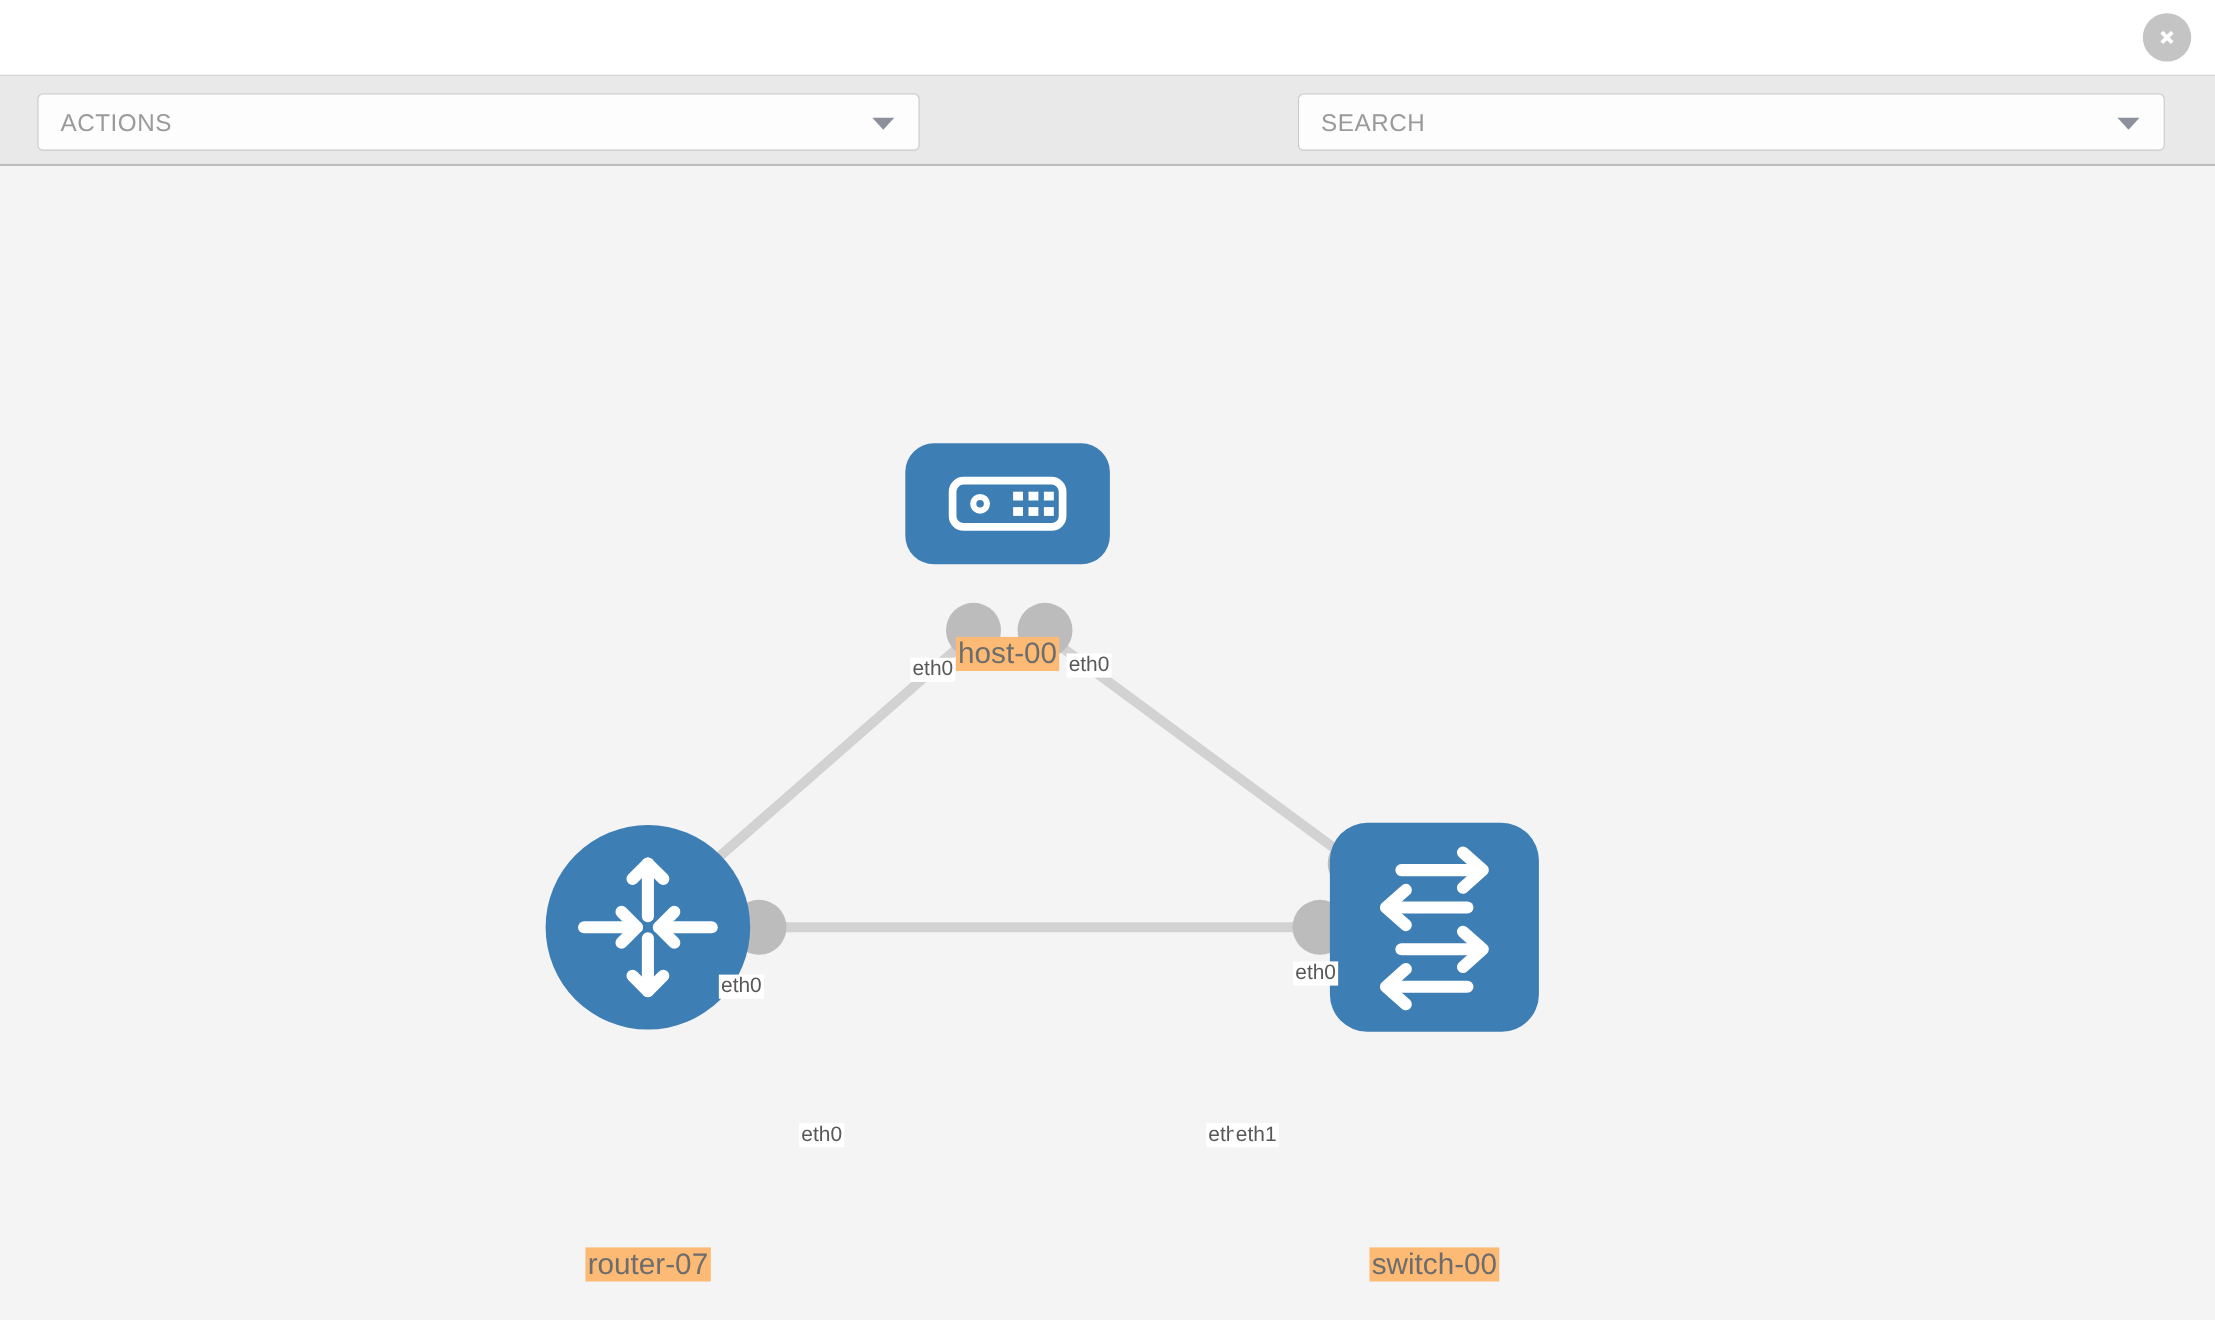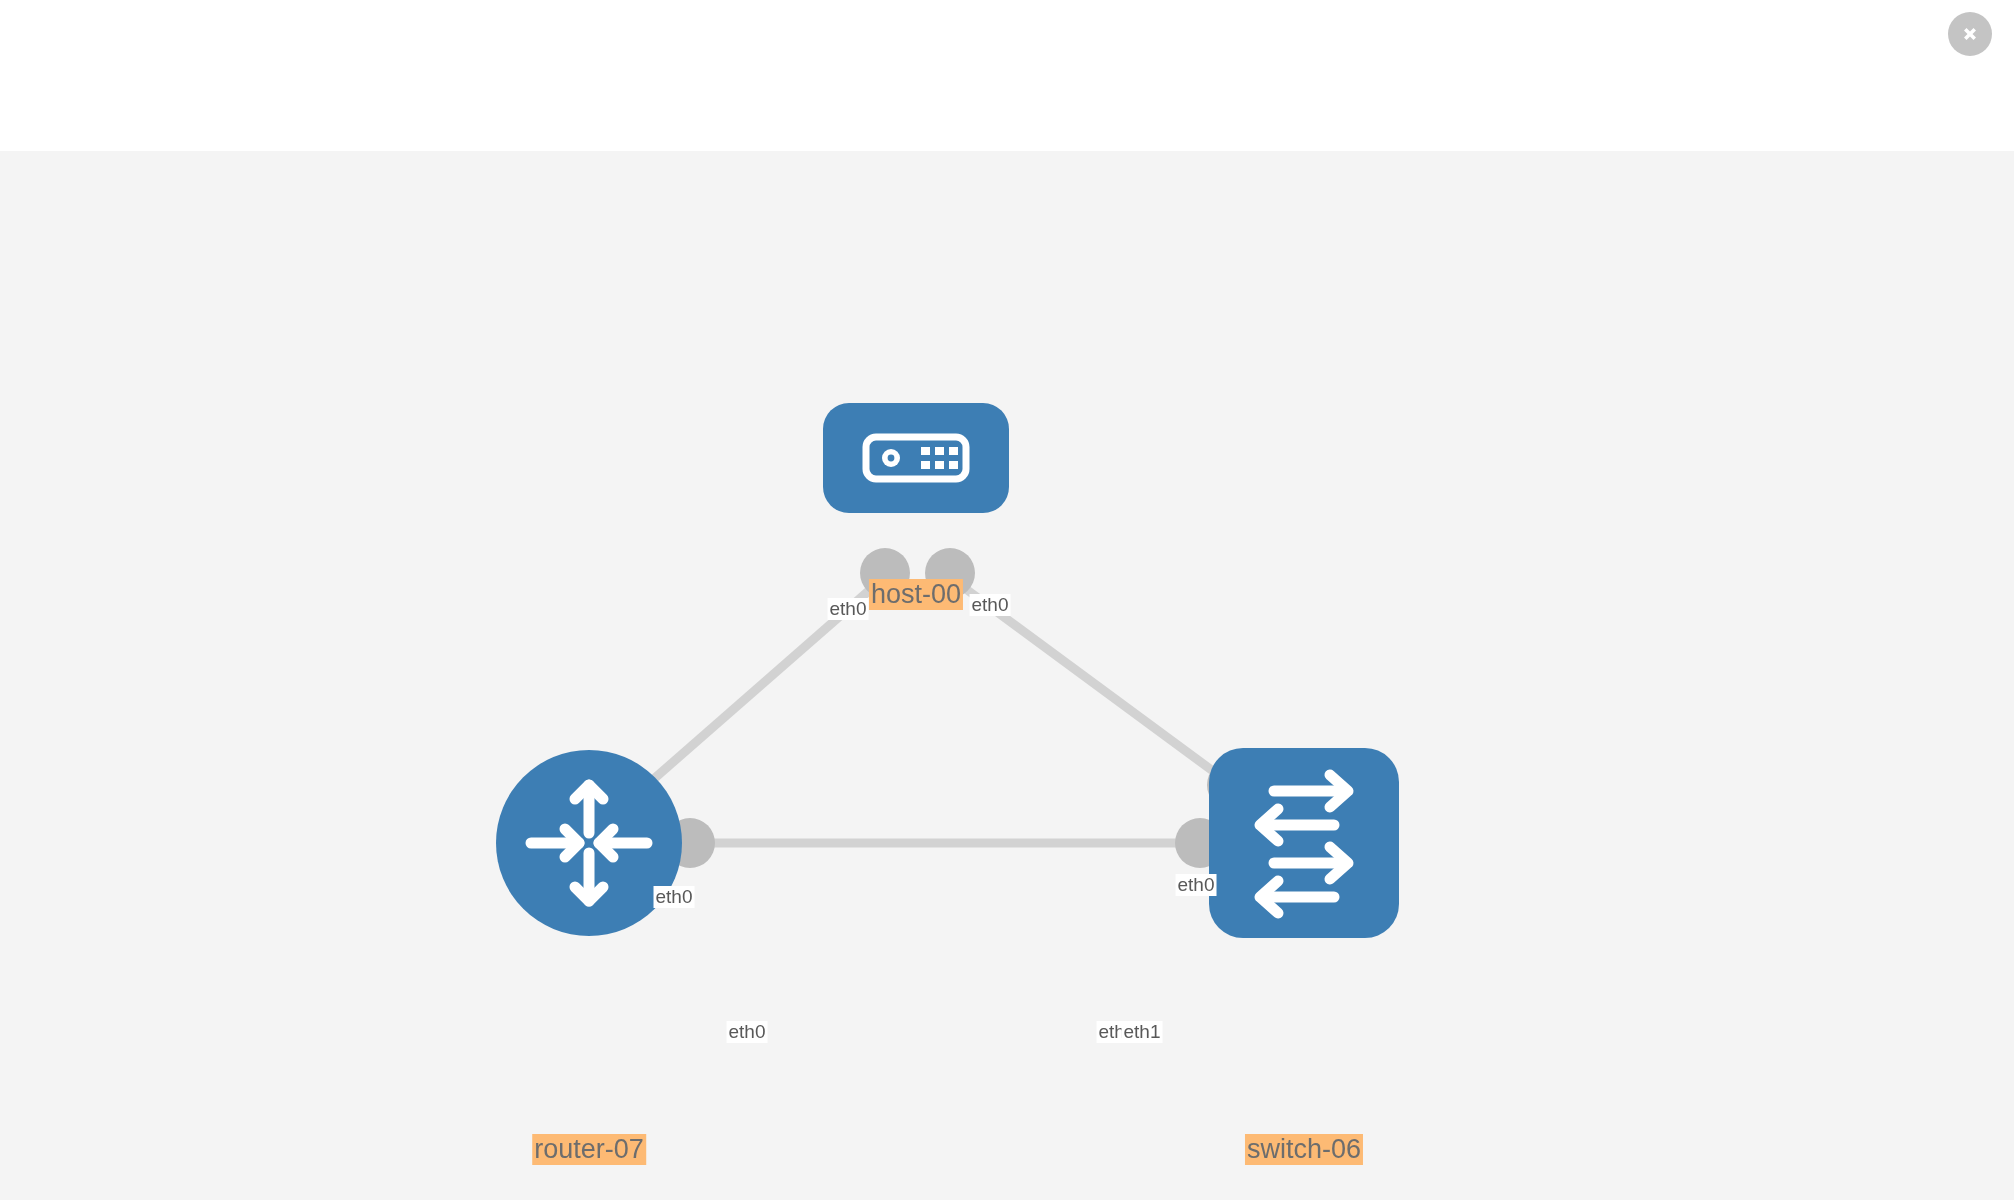--- a/index.html
+++ b/index.html
@@ -117,20 +117,48 @@
 <div id="app">
 
   <div class="header">
     <div class="close-btn">
       <svg width="22" height="22" viewBox="0 0 22 22" aria-hidden="true">
         <path d="M5 7.5 L7.5 5 L11 8.5 L14.5 5 L17 7.5 L13.5 11 L17 14.5 L14.5 17 L11 13.5 L7.5 17 L5 14.5 L8.5 11 Z" fill="#ffffff"></path>
       </svg>
     </div>
   </div>
 
+  <div class="toolbar">
+
+    <div class="actions-select">
+      <span class="label">ACTIONS</span>
+      <span class="caret"></span>
+    </div>
+
+    <div class="tool-icon" id="wrench-icon">
+      <svg width="34" height="34" viewBox="0 0 34 34" aria-hidden="true">
+        <path d="M25.6 4.2 a8.6 8.6 0 0 0 -10.1 11.3 L5.6 25.4 a2.6 2.6 0 0 0 0 3.7 l0.9 0.9 a2.6 2.6 0 0 0 3.7 0 l9.9 -9.9 a8.6 8.6 0 0 0 11.3 -10.1 l-5 5 l-4.4 -1 l-1 -4.4 z" fill="#7d818a"></path>
+        <circle cx="8.4" cy="27.2" r="1.6" fill="#e9e9e9"></circle>
+      </svg>
+    </div>
+
+    <div class="tool-icon" id="key-icon">
+      <svg width="34" height="34" viewBox="0 0 34 34" aria-hidden="true">
+        <circle cx="12.5" cy="12.5" r="7.4" fill="none" stroke="#7d818a" stroke-width="3.4"></circle>
+        <path d="M17.4 17.4 L29.5 29.5" stroke="#7d818a" stroke-width="3.4" stroke-linecap="round" fill="none"></path>
+        <path d="M24.4 24.4 L28.6 20.8" stroke="#7d818a" stroke-width="3.2" stroke-linecap="round" fill="none"></path>
+        <path d="M28.6 28.6 L32.2 25.6" stroke="#7d818a" stroke-width="3.2" stroke-linecap="round" fill="none"></path>
+      </svg>
+    </div>
+
+    <div class="search-box">
+      <span class="label">SEARCH</span>
+      <span class="caret"></span>
+    </div>
+  </div>
 
   <div class="canvas">
 
     <svg class="topology" viewBox="0 0 2014 1049">
 
       <g>
         <line x1="880" y1="430" x2="640" y2="640" stroke="#d2d2d2" stroke-width="9"></line>
         <line x1="955" y1="430" x2="1240" y2="640" stroke="#d2d2d2" stroke-width="9"></line>
         <line x1="690" y1="692" x2="1200" y2="692" stroke="#d2d2d2" stroke-width="9"></line>
       </g>
@@ -192,17 +220,17 @@
       <span class="if-label" style="left:848px;  top:447px;">eth0</span>
       <span class="if-label" style="left:990px;  top:443px;">eth0</span>
       <span class="if-label" style="left:674px;  top:735px;">eth0</span>
       <span class="if-label" style="left:1196px; top:723px;">eth0</span>
       <span class="if-label" style="left:747px;  top:870px;">eth0</span>
       <span class="if-label" style="left:1117px; top:870px;">eth0</span>
       <span class="if-label" style="left:1142px; top:870px;">eth1</span>
 
       <span class="node-label" style="left:916px;  top:428px;">host-00</span>
       <span class="node-label" style="left:589px;  top:983px;">router-07</span>
-      <span class="node-label" style="left:1304px; top:983px;">switch-06</span>
+      <span class="node-label" style="left:1304px; top:983px;">switch-00</span>
     </div>
 
   </div>
 </div>
 
 </body></html>

